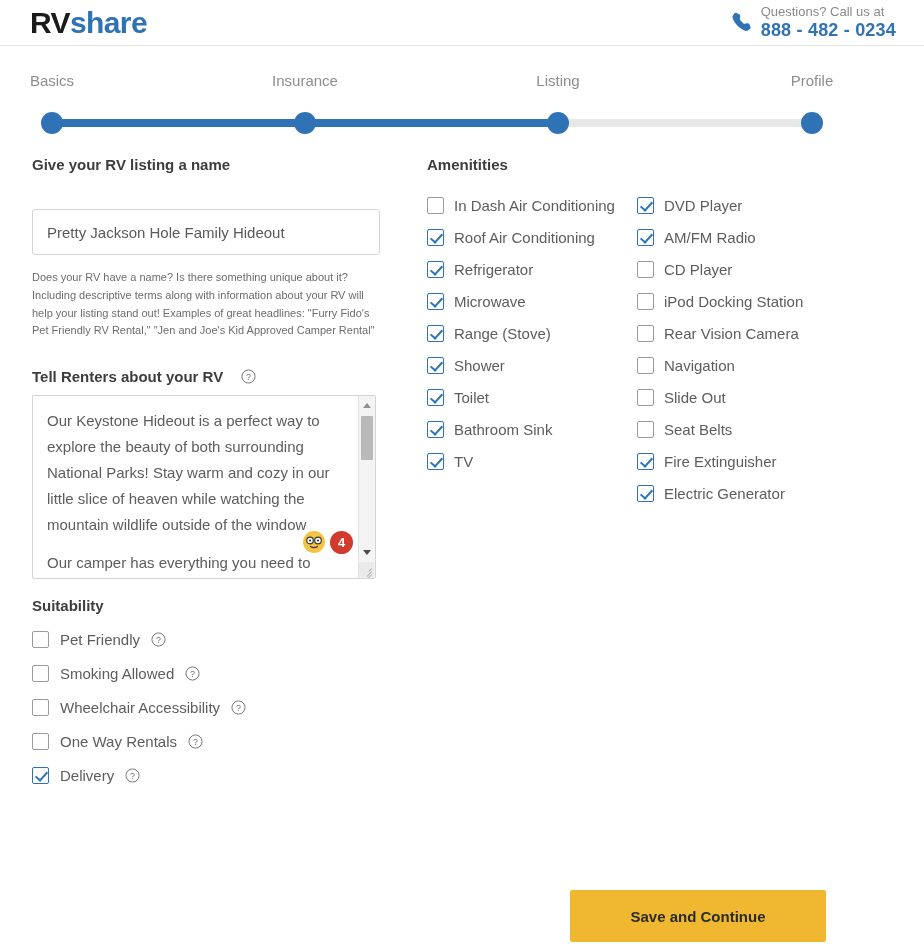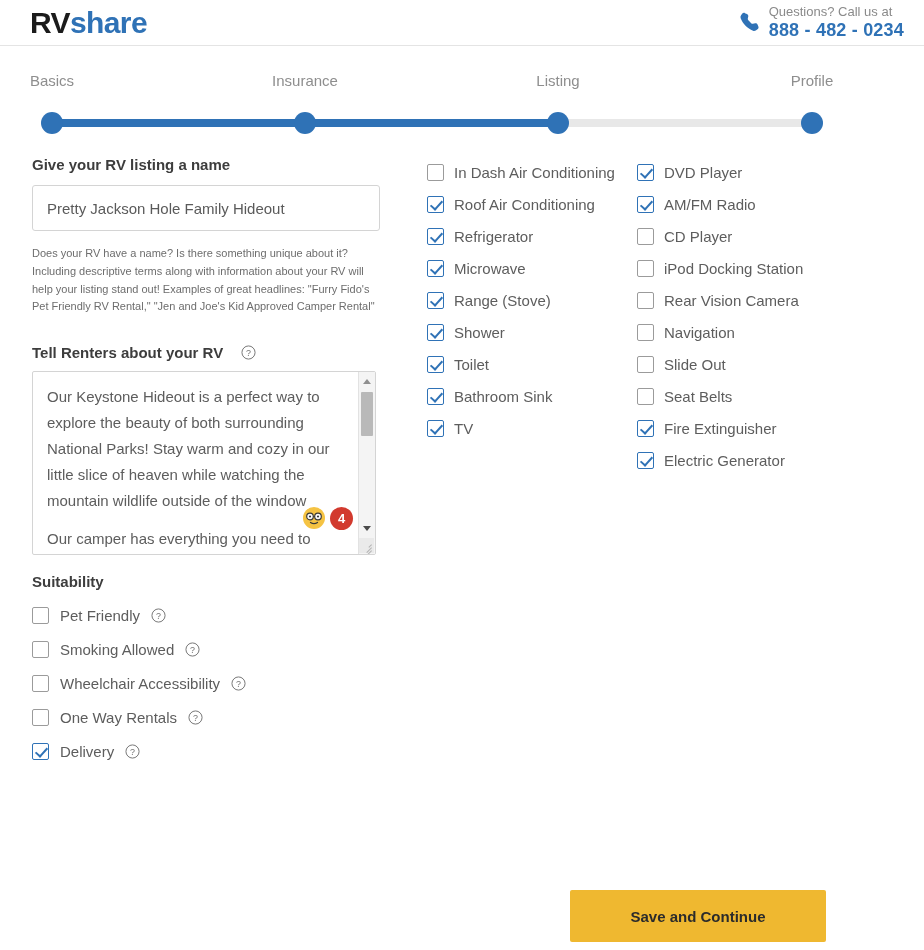--- a/index.html
+++ b/index.html
@@ -14,21 +14,21 @@
     position: relative;
   }
 
   
   .header {
     height: 46px;
     border-bottom: 1px solid #e4e4e4;
     display: flex;
     align-items: center;
     justify-content: space-between;
-    padding: 0 20px 0 30px;
+    padding: 0 28px 0 30px;
     position: relative;
   }
   .logo {
     font-size: 30px;
     font-weight: bold;
     letter-spacing: -0.6px;
     line-height: 1;
     white-space: nowrap;
   }
   .logo .rv { color: #1b1b1b; }
@@ -122,20 +122,21 @@
     width: 348px;
     height: 46px;
     border: 1px solid #d4d4d4;
     border-radius: 3px;
     padding: 0 14px;
     font-size: 15px;
     color: #5a5a5a;
     font-family: "Liberation Sans", sans-serif;
     background: #fff;
     outline: none;
+    margin-top: 24px;
   }
 
   .helper-text {
     width: 350px;
     margin: 14px 0 0 0;
     font-size: 11px;
     line-height: 1.62;
     color: #6d6d6d;
   }
 
@@ -429,20 +430,21 @@
         <span class="cb-label">Delivery</span>
         <svg class="help-icon" viewBox="0 0 16 16">
             <circle cx="8" cy="8" r="7" fill="none" stroke="#6f6f6f" stroke-width="1"></circle>
             <text x="8" y="11.6" text-anchor="middle" font-size="9.5" font-family="Liberation Sans, sans-serif" fill="#6f6f6f">?</text>
           </svg>
       </div>
     </div>
   </div>
 
   <div class="col-right">
+    <div class="section-title amen">Amenitities</div>
     <div class="amen-cols">
 
       <div class="amen-col">
         <div class="cb-row">
           <div class="cb"></div>
           <span class="cb-label">In Dash Air Conditioning</span>
         </div>
         <div class="cb-row">
           <div class="cb checked"></div>
           <span class="cb-label">Roof Air Conditioning</span>

